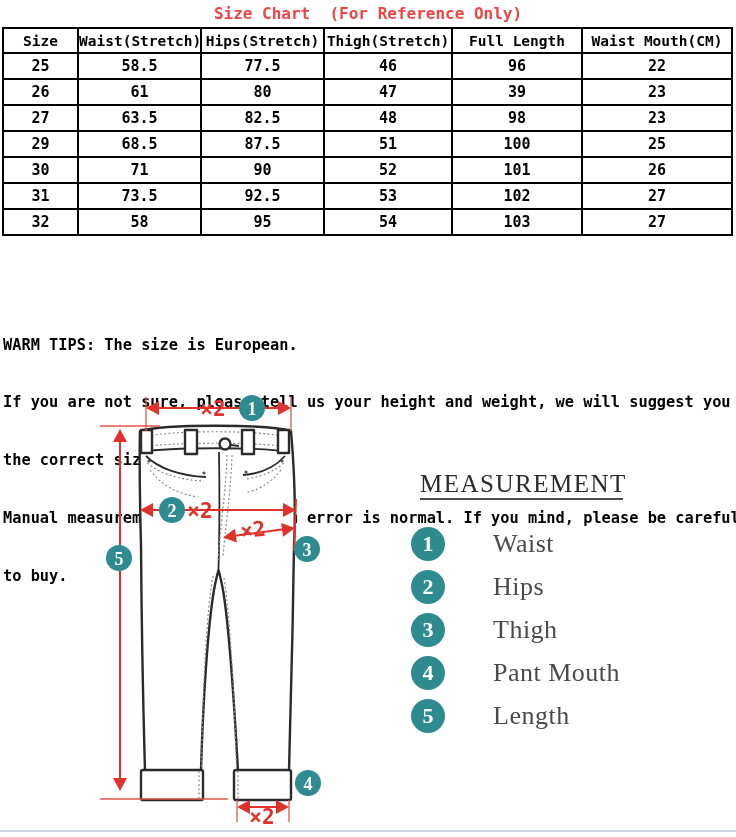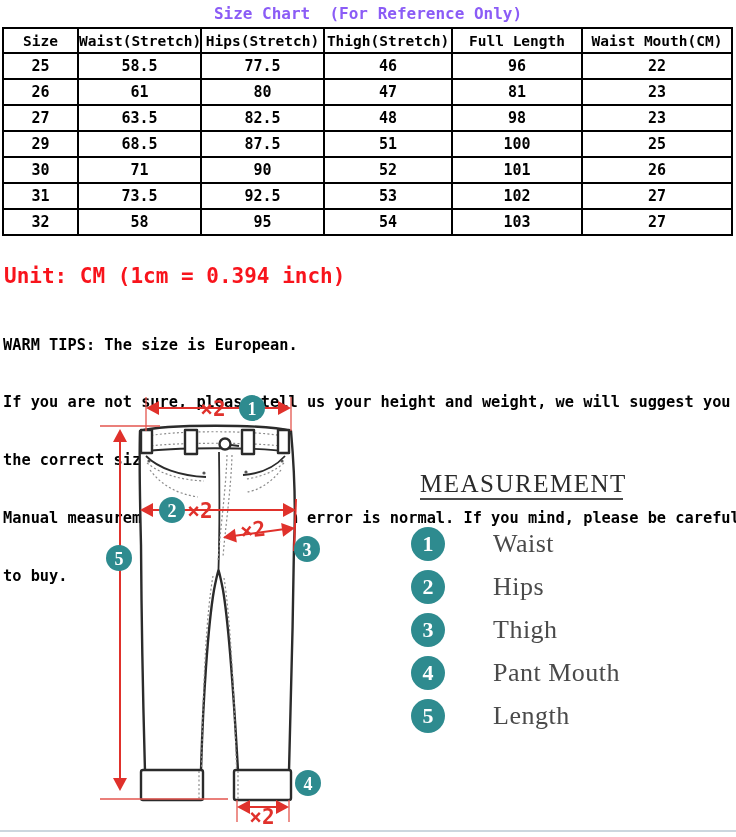--- a/index.html
+++ b/index.html
@@ -1,20 +1,20 @@
 <!DOCTYPE html>
 <html><head>
 <meta charset="utf-8">
 <style>
   html,body{margin:0;padding:0;background:#fff;}
   .page{position:relative;width:736px;height:837px;background:#fff;overflow:hidden;
         font-family:"DejaVu Sans Mono",monospace;}
   
   .chart-title{position:absolute;top:4px;left:0;width:736px;text-align:center;
-               font:700 16px "DejaVu Sans Mono",monospace;color:#8b5cf6;white-space:pre;}
+               font:700 16px "DejaVu Sans Mono",monospace;color:#ef4444;white-space:pre;}
   table.size-table{position:absolute;top:27px;left:2px;width:731px;border-collapse:collapse;
                    table-layout:fixed;}
   table.size-table th,table.size-table td{border:2px solid #000;text-align:center;
                    padding:0;color:#000;overflow:hidden;white-space:nowrap;}
   table.size-table th{height:23px;font:700 14.5px "DejaVu Sans Mono",monospace;}
   table.size-table td{height:24px;font:700 15px "DejaVu Sans Mono",monospace;}
   
   .unit-line{position:absolute;top:264px;left:4px;font:700 21px "DejaVu Sans Mono",monospace;
              color:#f8141c;white-space:pre;}
   .tips{position:absolute;top:297px;left:3px;font:700 15.3px "DejaVu Sans Mono",monospace;
@@ -76,21 +76,21 @@
           <td>77.5</td>
           <td>46</td>
           <td>96</td>
           <td>22</td>
         </tr>
         <tr>
           <td>26</td>
           <td>61</td>
           <td>80</td>
           <td>47</td>
-          <td>81</td>
+          <td>39</td>
           <td>23</td>
         </tr>
         <tr>
           <td>27</td>
           <td>63.5</td>
           <td>82.5</td>
           <td>48</td>
           <td>98</td>
           <td>23</td>
         </tr>
@@ -122,21 +122,20 @@
           <td>32</td>
           <td>58</td>
           <td>95</td>
           <td>54</td>
           <td>103</td>
           <td>27</td>
         </tr>
       </tbody>
   </table>
 
-  <div class="unit-line">Unit: CM (1cm = 0.394 inch)</div>
 
   <div class="tips">
     <div>WARM TIPS: The size is European.</div>
     <div>If you are not sure, please tell us your height and weight, we will suggest you</div>
     <div>the correct size.</div>
     <div>Manual measurement, with a 2-3cm error is normal. If you mind, please be careful</div>
     <div>to buy.</div>
   </div>
 
   <svg class="diagram" width="420" height="445" viewBox="0 392 420 445">

